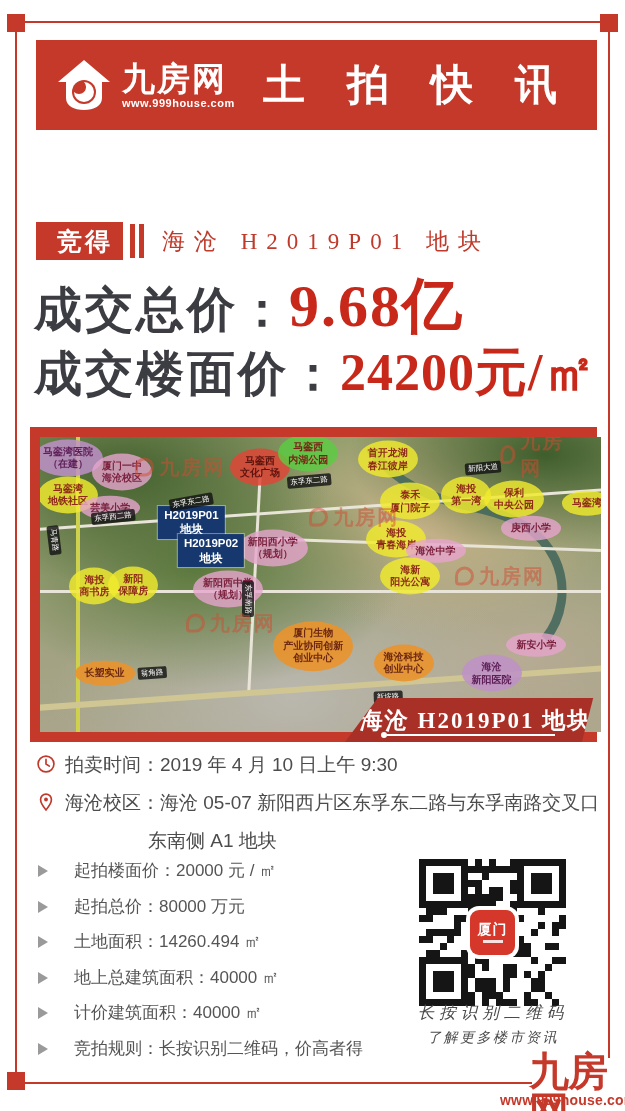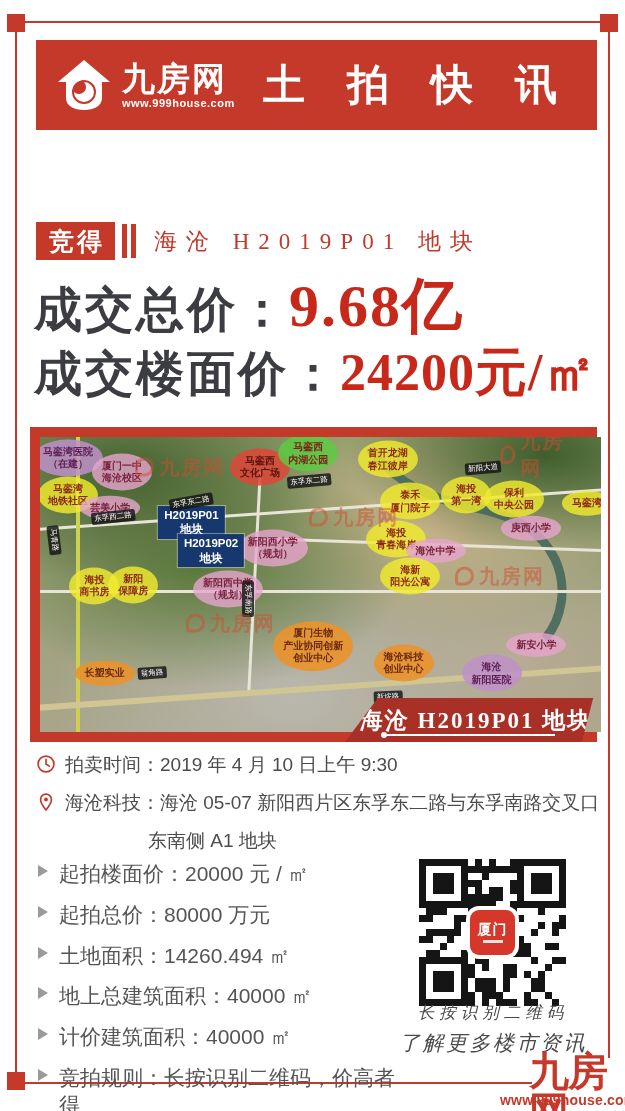--- a/index.html
+++ b/index.html
@@ -20,21 +20,21 @@
   .logo-name{font-size:33px;font-weight:800;letter-spacing:2px;}
   .logo-url{font-size:11px;letter-spacing:.5px;margin-top:3px;font-weight:700;}
   .banner-title{flex:1;text-align:center;color:#fff;font-family:"Liberation Serif","DejaVu Serif",serif;
           font-weight:700;font-size:42px;letter-spacing:42px;margin-right:-30px;}
   
   .category{position:absolute;left:36px;top:140px;font-size:64px;font-weight:900;color:#d6251c;
           letter-spacing:5px;line-height:1;}
   .win-row{position:absolute;left:36px;top:222px;display:flex;align-items:center;height:38px;}
   .badge{display:inline-flex;align-items:center;justify-content:center;width:76px;height:38px;
           background:#c5392b;color:#fff;font-family:"Liberation Serif","DejaVu Serif",serif;
-          font-weight:700;font-size:25px;letter-spacing:3px;padding-left:3px;}
+          font-weight:700;font-size:25px;letter-spacing:3px;padding-left:11px;}
   .bars{display:inline-flex;gap:4px;margin-left:7px;}
   .bars i{display:block;width:5px;height:34px;background:#c5392b;}
   .plot-name{margin-left:18px;font-family:"Liberation Serif","DejaVu Serif",serif;font-size:23px;
           color:#bf3a2b;letter-spacing:9px;}
   .price{position:absolute;left:34px;display:flex;align-items:baseline;white-space:nowrap;}
   .price .lbl{font-size:48px;font-weight:900;color:#3c3c43;letter-spacing:3px;}
   .price .val{font-family:"Liberation Serif","DejaVu Serif",serif;font-weight:900;color:#c7281a;}
   .price-1{top:266px}.price-1 .val{font-size:60px;letter-spacing:2px;}
   .price-2{top:338px}.price-2 .val{font-size:52px;letter-spacing:1px;}
   
@@ -72,36 +72,36 @@
       font-size:23px;letter-spacing:2px;padding-left:10px;}
   .cap-rule{position:absolute;left:42px;bottom:6px;width:168px;height:2px;background:#fff;}
   .cap-dot{position:absolute;left:36px;bottom:4px;width:6px;height:6px;border-radius:50%;background:#fff;}
   
   .drow{position:absolute;left:36px;display:flex;align-items:flex-start;gap:9px;
         font-size:19px;color:#4c4c4c;line-height:1.35;}
   .drow svg{margin-top:2px;flex:none;}
   .drow-1{top:752px}.drow-2{top:790px}
   .drow-cont{position:absolute;left:148px;top:828px;font-size:19px;color:#4c4c4c;}
   .bullets{position:absolute;left:38px;top:860px;width:360px;margin:0;padding:0;list-style:none;}
-  .bullets li{display:flex;align-items:flex-start;gap:11px;margin-bottom:13.5px;
-        font-size:21px;color:#555;line-height:1.3;}
+  .bullets li{display:flex;align-items:flex-start;gap:26px;margin-bottom:13.5px;
+        font-size:17px;color:#555;line-height:1.3;}
   .blt{flex:none;margin-top:5px;width:0;height:0;border-top:6px solid transparent;
         border-bottom:6px solid transparent;border-left:10px solid #9a9a9a;}
   
   .qr{position:absolute;left:419px;top:859px;width:147px;height:147px;background:#fff;
       display:grid;grid-template-columns:repeat(21,1fr);grid-template-rows:repeat(21,1fr);}
   .qr div.on{background:#151515;}
   .qr-badge{position:absolute;left:470px;top:910px;width:45px;height:45px;background:#d5372b;
       border-radius:9px;box-shadow:0 0 0 4px #fff;display:flex;flex-direction:column;
       align-items:center;justify-content:center;}
   .qr-badge span{color:#fff;font-weight:800;font-size:14px;letter-spacing:1px;line-height:1;}
   .qr-badge i{display:block;width:20px;height:3px;background:rgba(255,255,255,.85);margin-top:4px;}
   .qr-cap{position:absolute;left:398px;width:190px;text-align:center;color:#4a4a4a;font-style:italic;}
   .qr-cap-1{top:1002px;font-size:16.5px;letter-spacing:5px;}
-  .qr-cap-2{top:1029px;font-size:21px;letter-spacing:2.5px;}
+  .qr-cap-2{top:1029px;font-size:14px;letter-spacing:2.5px;}
   
   .footer-logo{position:absolute;left:529px;top:1051px;font-size:40px;font-weight:900;
       color:#c5392b;letter-spacing:-1px;line-height:1;z-index:3;}
   .footer-url{position:absolute;left:500px;top:1092px;font-size:14px;font-weight:700;
       color:#c5392b;letter-spacing:.2px;z-index:3;}
 </style>
 </head>
 <body>
 
 <div class="page">
@@ -297,21 +297,21 @@
       <circle cx="12" cy="12" r="9.5" stroke="#c0392b" stroke-width="2" fill="none"></circle>
       <path d="M12 6.5 V12 L16 14.5" stroke="#c0392b" stroke-width="2" fill="none" stroke-linecap="round"></path>
     </svg>
     <span><span>拍卖时间：</span><span>2019 年 4 月 10 日上午 9:30</span></span>
   </div>
   <div class="drow drow-2">
     <svg width="20" height="20" viewBox="0 0 24 24">
       <path d="M12 2.5 C8.4 2.5 5.5 5.4 5.5 9 C5.5 13.9 12 21.5 12 21.5 S18.5 13.9 18.5 9 C18.5 5.4 15.6 2.5 12 2.5 Z" stroke="#c0392b" stroke-width="2" fill="none"></path>
       <circle cx="12" cy="9" r="2.3" fill="#c0392b"></circle>
     </svg>
-    <span><span>海沧科技：</span><span>海沧 05-07 新阳西片区东孚东二路与东孚南路交叉口</span></span>
+    <span><span>海沧校区：</span><span>海沧 05-07 新阳西片区东孚东二路与东孚南路交叉口</span></span>
   </div>
   <div class="drow-cont">东南侧 A1 地块</div>
 
   <ul class="bullets">
       <li>
         <span class="blt"></span>
         <span>起拍楼面价：20000 元 / ㎡</span>
       </li>
       <li>
         <span class="blt"></span>

